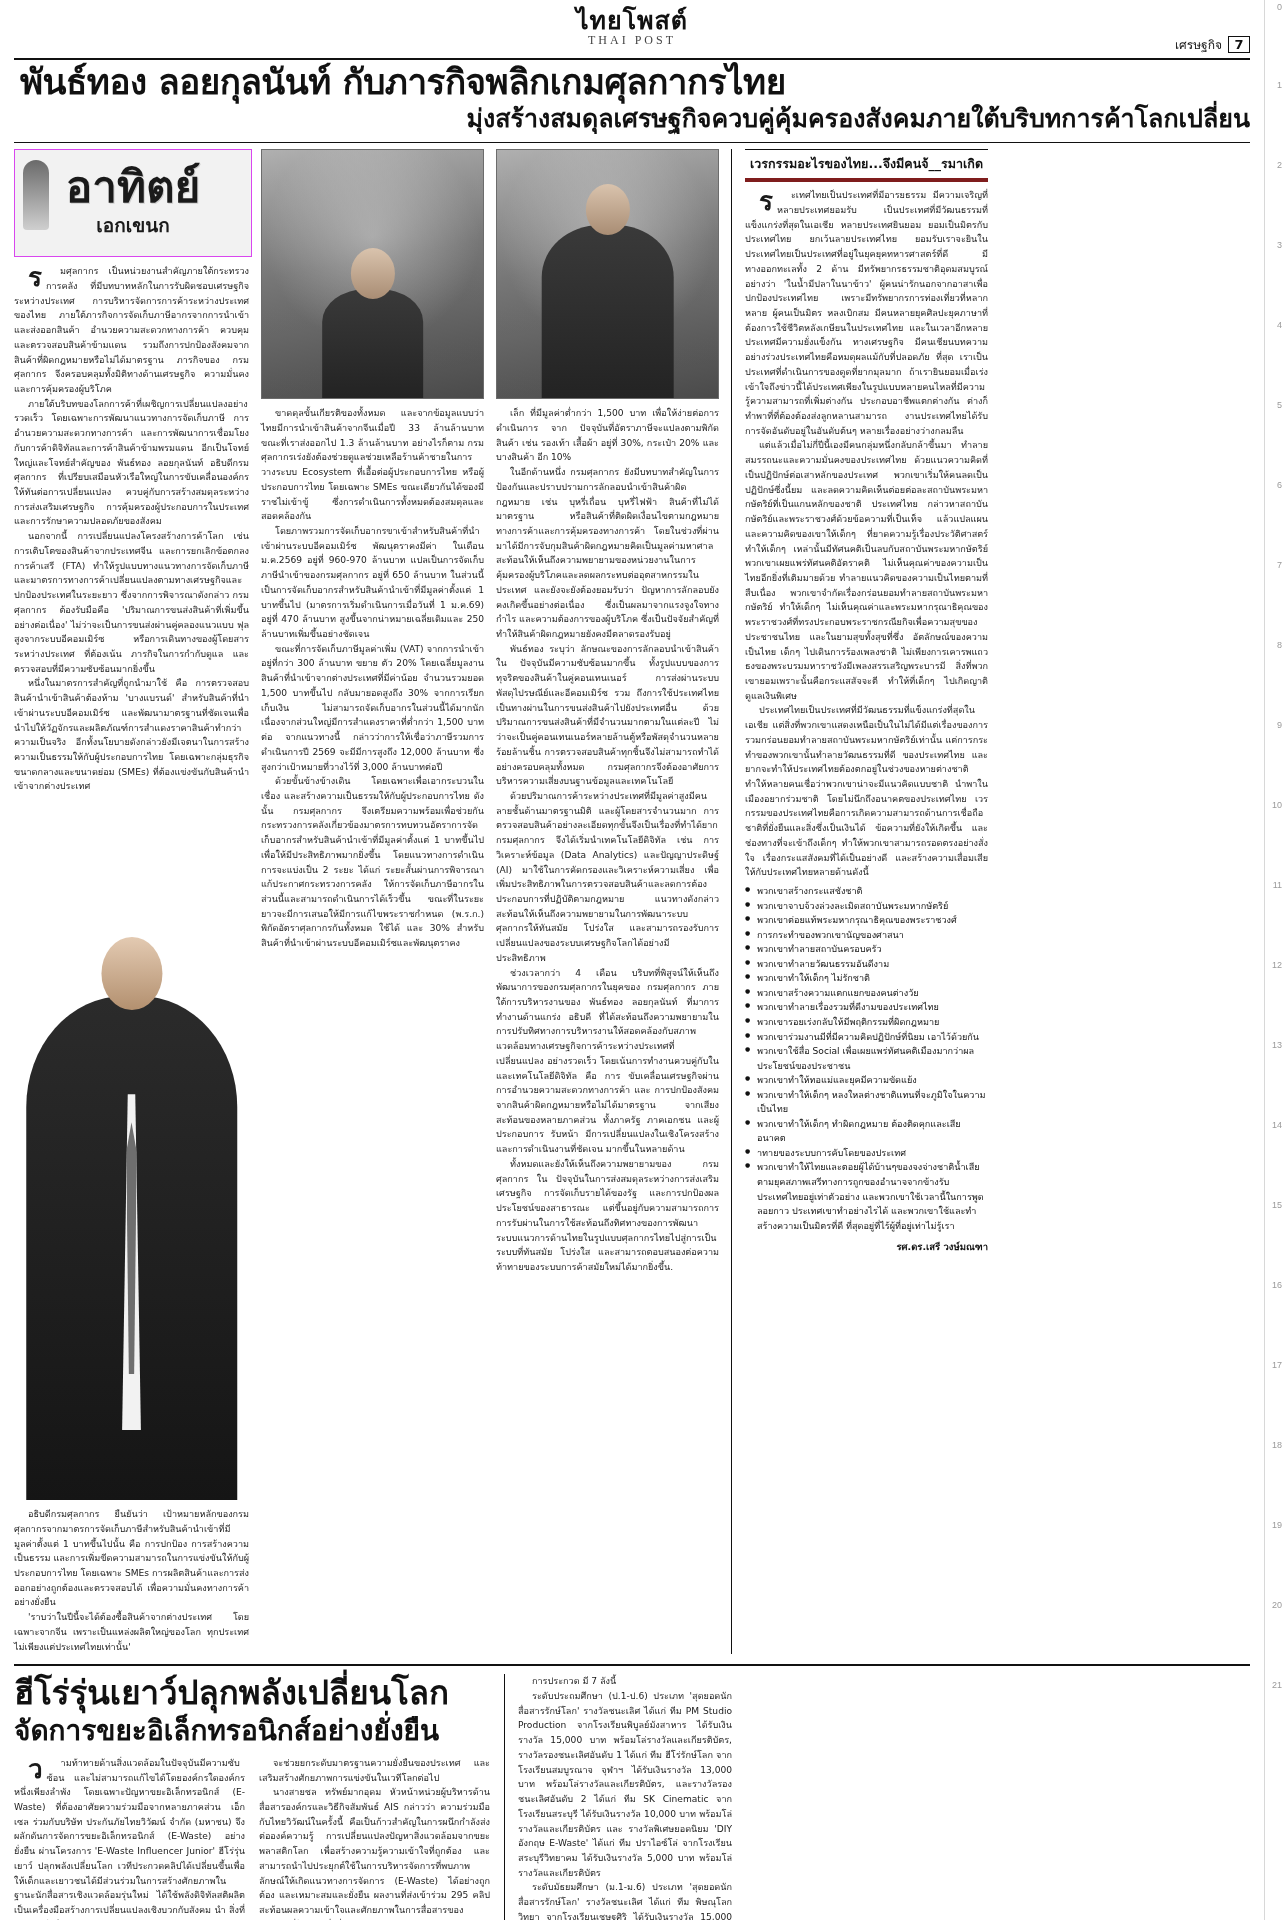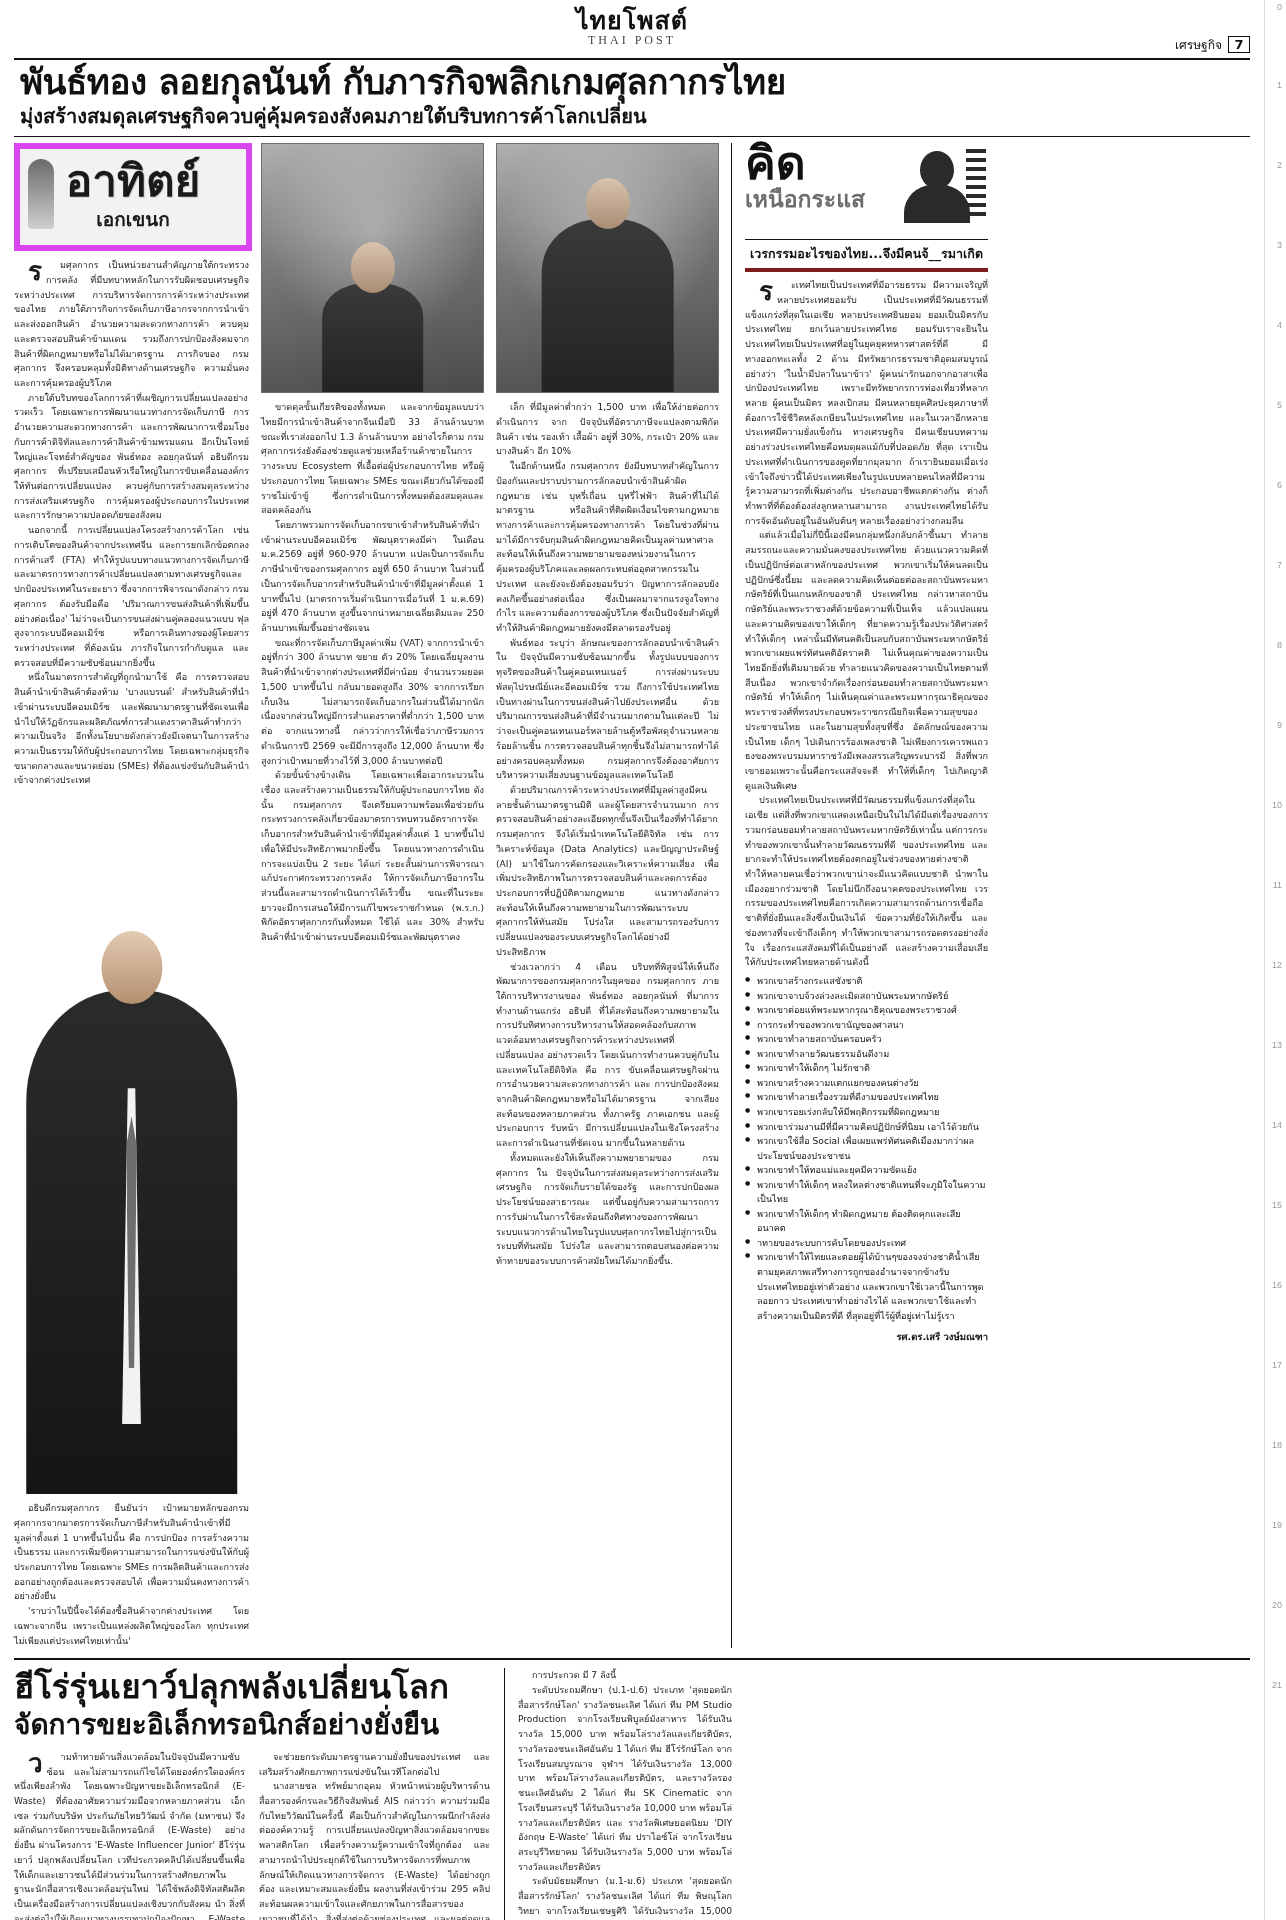--- a/index.html
+++ b/index.html
@@ -46,37 +46,37 @@
     display:inline-block; min-width:22px; text-align:center;
     border:1px solid #111; font-size:13px; padding:0px 5px; font-weight:bold;
   }
   
   .headline-wrap { position:relative; padding-top:2px; }
   .headline-main {
     font-size:35px; font-weight:bold; letter-spacing:-0.5px; line-height:1.15;
     color:#111; padding-left:6px;
   }
   .headline-sub {
-    font-size:20px; font-weight:bold; line-height:1.2; color:#111;
-    padding-left:6px; margin-top:2px;
+    font-size:25px; font-weight:bold; line-height:1.2; color:#111;
+    padding-left:6px; margin-top:2px;text-align:right;
   }
   .rule-thin { border-top:1px solid #111; margin-top:8px; }
   
   .grid {
     display:grid;
     grid-template-columns: 247px 235px 235px 2px 255px;
     gap:0px;
     margin-top:6px;
     position:relative;
   }
   .col { position:relative; padding-right:12px; }
   .vdiv { border-left:1px solid #111; }
   
   .logo-badge {
-    width:238px; height:108px; border:6px solid #d946ef; background:#f2f2f2;
+    width:238px; height:108px; border:1px solid #d946ef; background:#f2f2f2;
     display:flex; align-items:center; justify-content:center; flex-direction:column;
     position:relative; overflow:hidden;
   }
   .logo-badge .big {
     font-size:44px; font-weight:bold; color:#1a1a1a; line-height:0.95;
     text-shadow:1px 1px 0 #cfcfcf;
   }
   .logo-badge .small {
     font-size:19px; font-weight:bold; color:#1a1a1a; margin-top:2px;text-align:right;
   }
@@ -270,29 +270,20 @@
         <p>พันธ์ทอง ระบุว่า ลักษณะของการลักลอบนำเข้าสินค้าใน ปัจจุบันมีความซับซ้อนมากขึ้น ทั้งรูปแบบของการทุจริตของสินค้าในคู่คอนเทนเนอร์ การส่งผ่านระบบพัสดุไปรษณีย์และอีคอมเมิร์ซ รวม ถึงการใช้ประเทศไทยเป็นทางผ่านในการขนส่งสินค้าไปยังประเทศอื่น ด้วยปริมาณการขนส่งสินค้าที่มีจำนวนมากตามในแต่ละปี ไม่ว่าจะเป็นคู่คอนเทนเนอร์หลายล้านตู้หรือพัสดุจำนวนหลายร้อยล้านชิ้น การตรวจสอบสินค้าทุกชิ้นจึงไม่สามารถทำได้อย่างครอบคลุมทั้งหมด กรมศุลกากรจึงต้องอาศัยการบริหารความเสี่ยงบนฐานข้อมูลและเทคโนโลยี</p>
         <p>ด้วยปริมาณการค้าระหว่างประเทศที่มีมูลค่าสูงมีคนลายชั้นด้านมาตรฐานมิติ และผู้โดยสารจำนวนมาก การตรวจสอบสินค้าอย่างละเอียดทุกขั้นจึงเป็นเรื่องที่ทำได้ยาก กรมศุลกากร จึงได้เริ่มนำเทคโนโลยีดิจิทัล เช่น การวิเคราะห์ข้อมูล (Data Analytics) และปัญญาประดิษฐ์ (AI) มาใช้ในการคัดกรองและวิเคราะห์ความเสี่ยง เพื่อเพิ่มประสิทธิภาพในการตรวจสอบสินค้าและลดการต้องประกอบการที่ปฏิบัติตามกฎหมาย แนวทางดังกล่าวสะท้อนให้เห็นถึงความพยายามในการพัฒนาระบบศุลกากรให้ทันสมัย โปร่งใส และสามารถรองรับการเปลี่ยนแปลงของระบบเศรษฐกิจโลกได้อย่างมีประสิทธิภาพ</p>
         <p>ช่วงเวลากว่า 4 เดือน บริบทที่พิสูจน์ให้เห็นถึงพัฒนาการของกรมศุลกากรในยุคของ กรมศุลกากร ภายใต้การบริหารงานของ พันธ์ทอง ลอยกุลนันท์ ที่มาการทำงานด้านแกร่ง อธิบดี ที่ได้สะท้อนถึงความพยายามในการปรับทิศทางการบริหารงานให้สอดคล้องกับสภาพแวดล้อมทางเศรษฐกิจการค้าระหว่างประเทศที่เปลี่ยนแปลง อย่างรวดเร็ว โดยเน้นการทำงานควบคู่กับในและเทคโนโลยีดิจิทัล คือ การ ขับเคลื่อนเศรษฐกิจผ่านการอำนวยความสะดวกทางการค้า และ การปกป้องสังคมจากสินค้าผิดกฎหมายหรือไม่ได้มาตรฐาน จากเสียง สะท้อนของหลายภาคส่วน ทั้งภาครัฐ ภาคเอกชน และผู้ประกอบการ รับหน้า มีการเปลี่ยนแปลงในเชิงโครงสร้างและการดำเนินงานที่ชัดเจน มากขึ้นในหลายด้าน</p>
         <p>ทั้งหมดและยังให้เห็นถึงความพยายามของ กรมศุลกากร ใน ปัจจุบันในการส่งสมดุลระหว่างการส่งเสริมเศรษฐกิจ การจัดเก็บรายได้ของรัฐ และการปกป้องผลประโยชน์ของสาธารณะ แต่ขึ้นอยู่กับความสามารถการการรับผ่านในการใช้สะท้อนถึงทิศทางของการพัฒนาระบบแนวการด้านไทยในรูปแบบศุลกากรไทยไปสู่การเป็นระบบที่ทันสมัย โปร่งใส และสามารถตอบสนองต่อความท้าทายของระบบการค้าสมัยใหม่ได้มากยิ่งขึ้น.</p>
       </div>
     </div>
 
     <div class="vdiv"></div>
 
     <div class="col" style="padding-left:12px; padding-right:0;">
-      <div class="opinion-head">
-        <div class="opinion-title">คิด</div>
-        <div class="opinion-title2">เหนือกระแส</div>
-        <div class="op-avatar">
-          <div class="lines"></div>
-          <div class="b"></div>
-          <div class="h"></div>
-        </div>
-      </div>
       <div class="op-sub">เวรกรรมอะไรของไทย...จึงมีคนจ้__รมาเกิด</div>
       <div class="body-text" style="margin-top:2px;">
         <p class="dropcap">ระเทศไทยเป็นประเทศที่มีอารยธรรม มีความเจริญที่หลายประเทศยอมรับ เป็นประเทศที่มีวัฒนธรรมที่แข็งแกร่งที่สุดในเอเชีย หลายประเทศยินยอม ยอมเป็นมิตรกับประเทศไทย ยกเว้นลายประเทศไทย ยอมรับเราจะยินในประเทศไทยเป็นประเทศที่อยู่ในยุคยุคทหารศาสตร์ที่ดี มีทางออกทะเลทั้ง 2 ด้าน มีทรัพยากรธรรมชาติอุดมสมบูรณ์อย่างว่า 'ในน้ำมีปลาในนาข้าว' ผู้คนน่ารักนอกจากอาสาเพื่อปกป้องประเทศไทย เพราะมีทรัพยากรการท่องเที่ยวที่หลากหลาย ผู้คนเป็นมิตร หลงเบิกสม มีคนหลายยุคศิลปะยุคภาษาที่ต้องการใช้ชีวิตหลังเกษียนในประเทศไทย และในเวลาอีกหลายประเทศมีความยั่งแข็งกัน ทางเศรษฐกิจ มีคนเชียนบทความอย่างร่วงประเทศไทยคือหมดุผลแม้กับที่ปลอดภัย ที่สุด เราเป็นประเทศที่ดำเนินการของดูดที่ยากมุลมาก ถ้าเรายินยอมเมื่อเร่งเข้าใจถึงข่าวนี้ได้ประเทศเพียงในรูปแบบหลายคนไหลที่มีความรู้ความสามารถที่เพิ่มต่างกัน ประกอบอาชีพแตกต่างกัน ต่างก็ทำพาที่ที่ต้องต้องส่งลูกหลานสามารถ งานประเทศไทยได้รับการจัดอันดับอยู่ในอันดับต้นๆ หลายเรื่องอย่างว่างกลมลืน</p>
         <p>แต่แล้วเมื่อไม่กี่ปีนี้เองมีคนกลุ่มหนึ่งกลับกล้าขึ้นมา ทำลายสมรรถนะและความมั่นคงของประเทศไทย ด้วยแนวความคิดที่เป็นปฏิปักษ์ต่อเสาหลักของประเทศ พวกเขาเริ่มให้คนลดเป็นปฏิปักษ์ซึ่งนี้ยม และลดความคิดเห็นต่อยต่อละสถาบันพระมหากษัตริย์ที่เป็นแกนหลักของชาติ ประเทศไทย กล่าวหาสถาบันกษัตริย์และพระราชวงศ์ด้วยข้อความที่เป็นเท็จ แล้วแปลแผนและความคิดของเขาให้เด็กๆ ที่ยาดความรู้เรื่องประวัติศาสตร์ ทำให้เด็กๆ เหล่านั้นมีทัศนคติเป็นลบกับสถาบันพระมหากษัตริย์ พวกเขาเผยแพร่ทัศนคติอัตราคติ ไม่เห็นคุณค่าของความเป็นไทยอีกยิ่งที่เติมมายด้วย ทำลายแนวคิดของความเป็นไทยตามที่สืบเนื่อง พวกเขาจำกัดเรื่องกร่อนยอมทำลายสถาบันพระมหากษัตริย์ ทำให้เด็กๆ ไม่เห็นคุณค่าและพระมหากรุณาธิคุณของพระราชวงศ์ที่ทรงประกอบพระราชกรณียกิจเพื่อความสุขของประชาชนไทย และในยามสุขทั้งสุขที่ซึ่ง อัตลักษณ์ของความเป็นไทย เด็กๆ ไปเดินการร้องเพลงชาติ ไม่เพียงการเคารพแถวธงของพระบรมมหาราชวังมีเพลงสรรเสริญพระบารมี สิ่งที่พวกเขายอมเพราะนั้นคือกระแสสัจจะตี ทำให้ที่เด็กๆ ไปเกิดญาติดูแลเงินพิเศษ</p>
         <p>ประเทศไทยเป็นประเทศที่มีวัฒนธรรมที่แข็งแกร่งที่สุดในเอเชีย แต่สิ่งที่พวกเขาแสดงเหนือเป็นในไม่ได้มีแต่เรื่องของการรวมกร่อนยอมทำลายสถาบันพระมหากษัตริย์เท่านั้น แต่การกระทำของพวกเขานั้นทำลายวัฒนธรรมที่ดี ของประเทศไทย และยากจะทำให้ประเทศไทยต้องตกอยู่ในช่วงของหายต่างชาติ ทำให้หลายคนเชื่อว่าพวกเขาน่าจะมีแนวคิดแบบชาติ นำพาในเมืองอยากร่วมชาติ โดยไม่นึกถึงอนาคตของประเทศไทย เวรกรรมของประเทศไทยคือการเกิดความสามารถด้านการเชื่อถือชาติที่ยั่งยืนและสิ่งซึ่งเป็นเงินได้ ข้อความที่ยังให้เกิดขึ้น และช่องทางที่จะเข้าถึงเด็กๆ ทำให้พวกเขาสามารถรอดตรงอย่างสั่งใจ เรื่องกระแสสังคมที่ได้เป็นอย่างดี และสร้างความเสื่อมเสียให้กับประเทศไทยหลายด้านดังนี้</p>
       </div>
       <div class="bullet-list">
         <div>พวกเขาสร้างกระแสชังชาติ</div>
         <div>พวกเขาจาบจ้วงล่วงละเมิดสถาบันพระมหากษัตริย์</div>
         <div>พวกเขาต่อยแท้พระมหากรุณาธิคุณของพระราชวงศ์</div>

